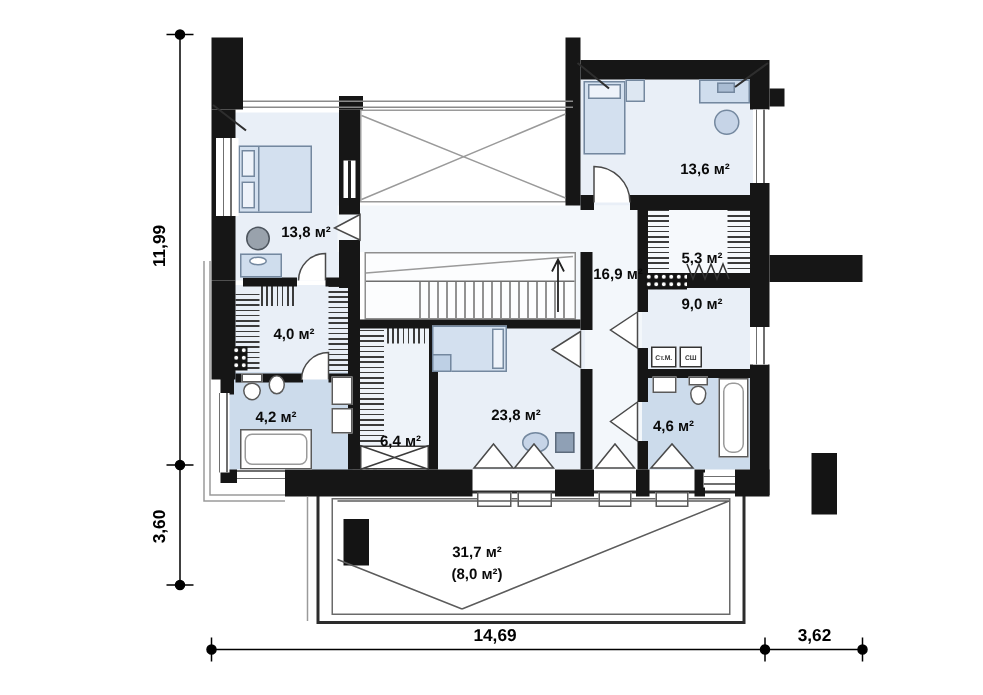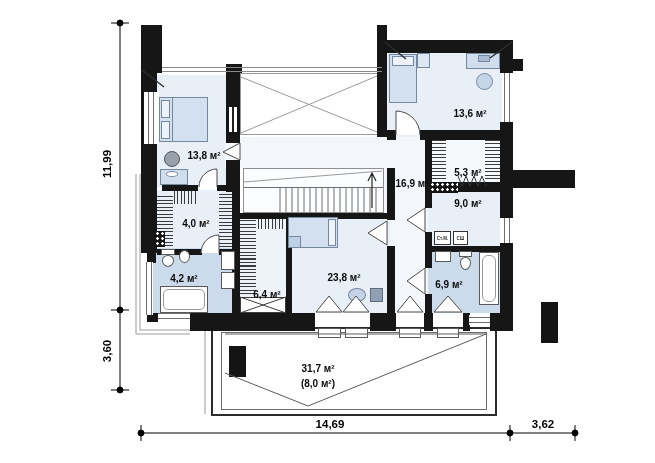--- a/index.html
+++ b/index.html
@@ -215,21 +215,21 @@
 
   <div class="lbl" style="left:172px;top:149px;width:64px;">13,8 м²</div>
   <div class="lbl" style="left:438px;top:107px;width:64px;">13,6 м²</div>
   <div class="lbl sm" style="left:440px;top:146px;width:56px;margin-top:20px;">5,3 м²</div>
   <div class="lbl" style="left:381px;top:177px;width:62px;">16,9 м²</div>
   <div class="lbl" style="left:438px;top:197px;width:60px;">9,0 м²</div>
   <div class="lbl" style="left:164px;top:217px;width:64px;">4,0 м²</div>
   <div class="lbl" style="left:152px;top:272px;width:64px;">4,2 м²</div>
   <div class="lbl sm" style="left:243px;top:288px;width:48px;">6,4 м²</div>
   <div class="lbl" style="left:312px;top:271px;width:64px;">23,8 м²</div>
-  <div class="lbl" style="left:418px;top:278px;width:62px;">6,9 м²</div>
+  <div class="lbl" style="left:418px;top:278px;width:62px;">4,6 м²</div>
   <div class="lbl" style="left:282px;top:362px;width:72px;">31,7 м²</div>
   <div class="lbl" style="left:282px;top:377px;width:72px;">(8,0 м²)</div>
 
   <div class="dim rot" style="left:88px;top:158px;width:38px;">11,99</div>
   <div class="dim rot" style="left:88px;top:345px;width:38px;">3,60</div>
   <div class="dim" style="left:300px;top:418px;width:60px;">14,69</div>
   <div class="dim" style="left:524px;top:418px;width:38px;">3,62</div>
 
 </div>
 

